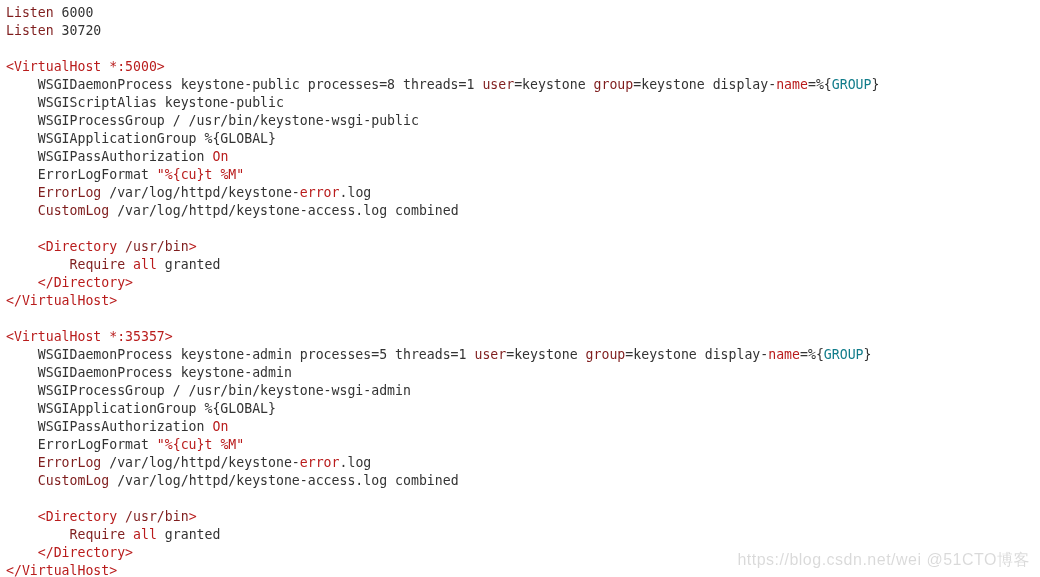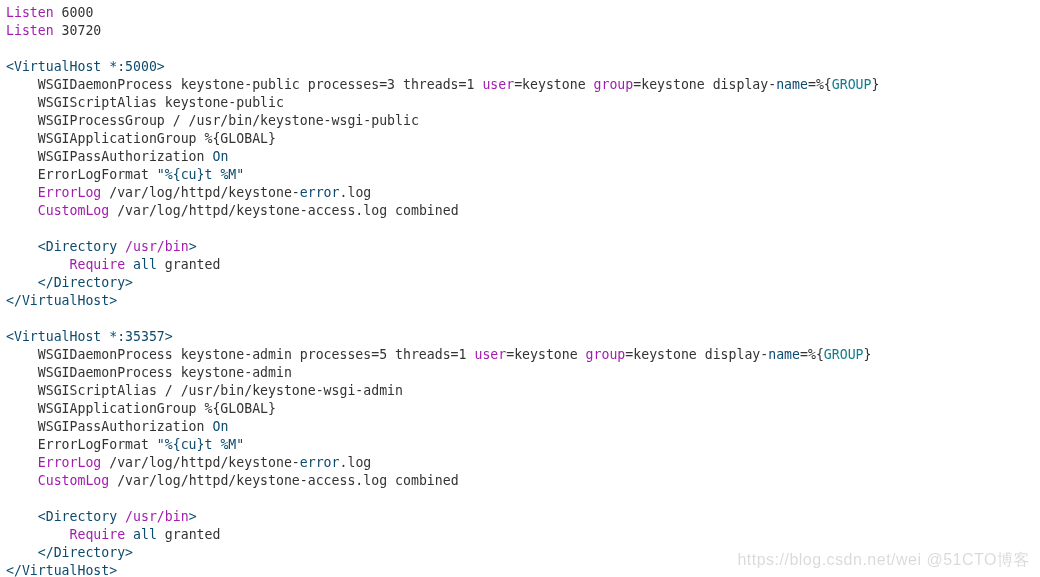--- a/index.html
+++ b/index.html
@@ -12,59 +12,59 @@
   }
   pre.code {
     margin: 0;
     padding: 4px 6px;
     font-family: "DejaVu Sans Mono", "Liberation Mono", Consolas, monospace;
     font-size: 13.2px;
     line-height: 18px;
     white-space: pre;
     color: #333333;
   }
-  .kw    { color: #a21caf; }   
-  .red   { color: #0c4a6e; margin-top: 12px; }
+  .kw    { color: #7f1d1d; }   
+  .red   { color: #b91c1c; margin-top: 12px; }
   .grp   { color: #107c8a; }
   .watermark {
     position: absolute;
     right: 10px;
     bottom: 6px;
     font-family: Arial, sans-serif;
     font-size: 16px;
     color: rgba(0,0,0,0.15);
     letter-spacing: 0.5px;
     pointer-events: none;
   }
 </style>
 </head>
 <body>
 
 <pre class="code" id="code"><span class="kw">Listen</span><span> 6000</span>
 <span class="kw">Listen</span><span> 30720</span>
 <span></span>
 <span class="red">&lt;VirtualHost *:5000&gt;</span>
-<span>    WSGIDaemonProcess keystone-public processes=3 threads=1 </span><span class="kw">user</span><span>=keystone </span><span class="kw">group</span><span>=keystone display-</span><span class="red">name</span><span>=%{</span><span class="grp">GROUP</span><span>}</span>
+<span>    WSGIDaemonProcess keystone-public processes=8 threads=1 </span><span class="kw">user</span><span>=keystone </span><span class="kw">group</span><span>=keystone display-</span><span class="red">name</span><span>=%{</span><span class="grp">GROUP</span><span>}</span>
 <span>    WSGIScriptAlias keystone-public</span>
 <span>    WSGIProcessGroup / /usr/bin/keystone-wsgi-public</span>
 <span>    WSGIApplicationGroup %{GLOBAL}</span>
 <span>    WSGIPassAuthorization </span><span class="red">On</span>
 <span>    ErrorLogFormat </span><span class="red">"%{cu}t %M"</span>
 <span>    </span><span class="kw">ErrorLog</span><span> /var/log/httpd/keystone-</span><span class="red">error</span><span>.log</span>
 <span>    </span><span class="kw">CustomLog</span><span> /var/log/httpd/keystone-access.log combined</span>
 <span></span>
 <span>    </span><span class="red">&lt;Directory </span><span class="kw">/usr/bin</span><span class="red">&gt;</span>
 <span>        </span><span class="kw">Require</span><span> </span><span class="red">all</span><span> granted</span>
 <span>    </span><span class="red">&lt;/Directory&gt;</span>
 <span class="red">&lt;/VirtualHost&gt;</span>
 <span></span>
 <span class="red">&lt;VirtualHost *:35357&gt;</span>
 <span>    WSGIDaemonProcess keystone-admin processes=5 threads=1 </span><span class="kw">user</span><span>=keystone </span><span class="kw">group</span><span>=keystone display-</span><span class="red">name</span><span>=%{</span><span class="grp">GROUP</span><span>}</span>
 <span>    WSGIDaemonProcess keystone-admin</span>
-<span>    WSGIScriptAlias / /usr/bin/keystone-wsgi-admin</span>
+<span>    WSGIProcessGroup / /usr/bin/keystone-wsgi-admin</span>
 <span>    WSGIApplicationGroup %{GLOBAL}</span>
 <span>    WSGIPassAuthorization </span><span class="red">On</span>
 <span>    ErrorLogFormat </span><span class="red">"%{cu}t %M"</span>
 <span>    </span><span class="kw">ErrorLog</span><span> /var/log/httpd/keystone-</span><span class="red">error</span><span>.log</span>
 <span>    </span><span class="kw">CustomLog</span><span> /var/log/httpd/keystone-access.log combined</span>
 <span></span>
 <span>    </span><span class="red">&lt;Directory </span><span class="kw">/usr/bin</span><span class="red">&gt;</span>
 <span>        </span><span class="kw">Require</span><span> </span><span class="red">all</span><span> granted</span>
 <span>    </span><span class="red">&lt;/Directory&gt;</span>
 <span class="red">&lt;/VirtualHost&gt;</span></pre>

